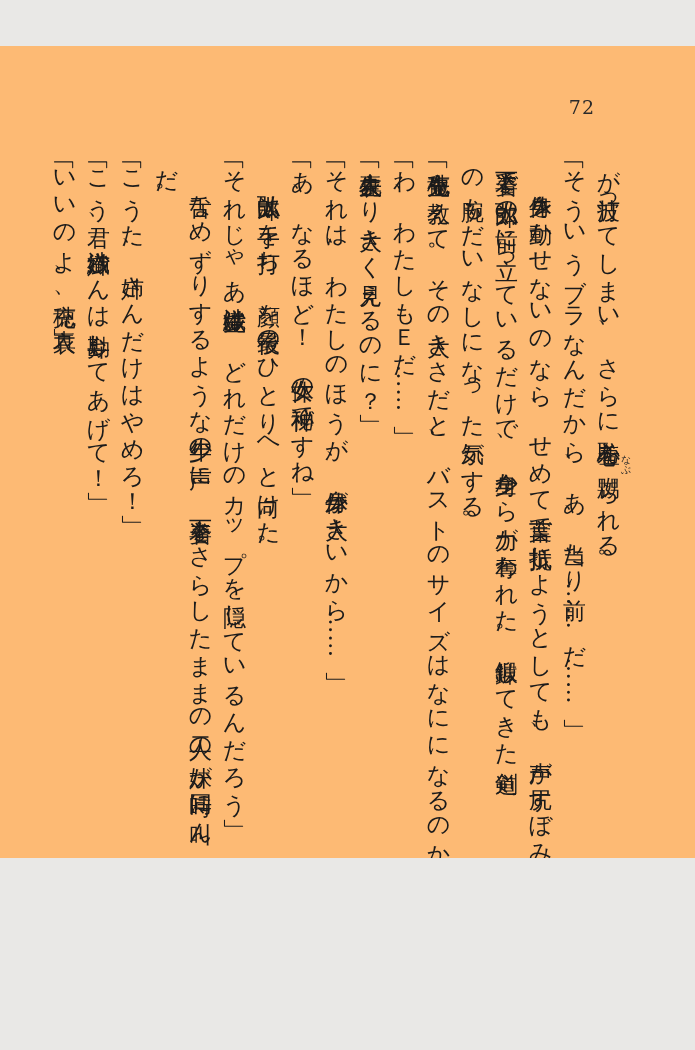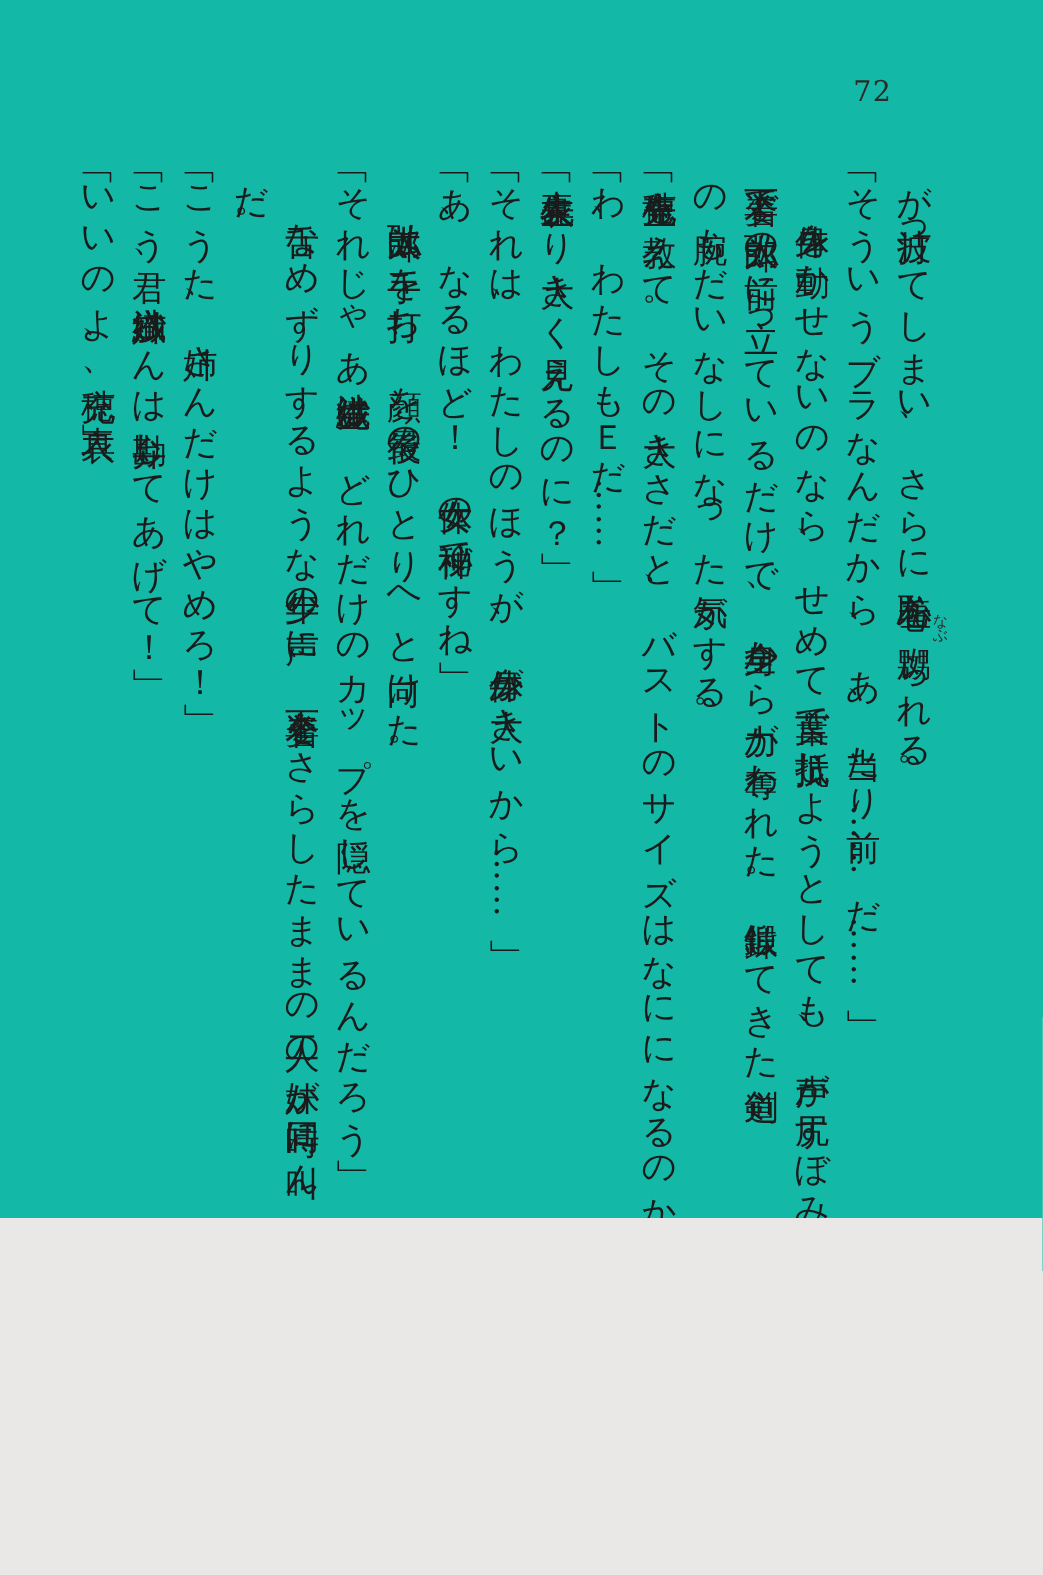--- a/index.html
+++ b/index.html
@@ -9,23 +9,24 @@
   body {
     width: 695px;
     height: 1050px;
     background: #e9e8e6;
     font-family: "DejaVu Serif", "Liberation Serif", serif;
   }
   .book-page {
     position: relative;
     width: 695px;
     height: 812px;
-    background: #14b8a6;
+    background: #fdba74;
     color: #1c1c1c;
     overflow: hidden;
+    margin-top: 46px;
   }
   .page-number {
     position: absolute;
     top: 50px;
     right: 100px;
     font-size: 19px;
     color: #2a2a2a;
     letter-spacing: 1px;
   }
   .text-columns {

